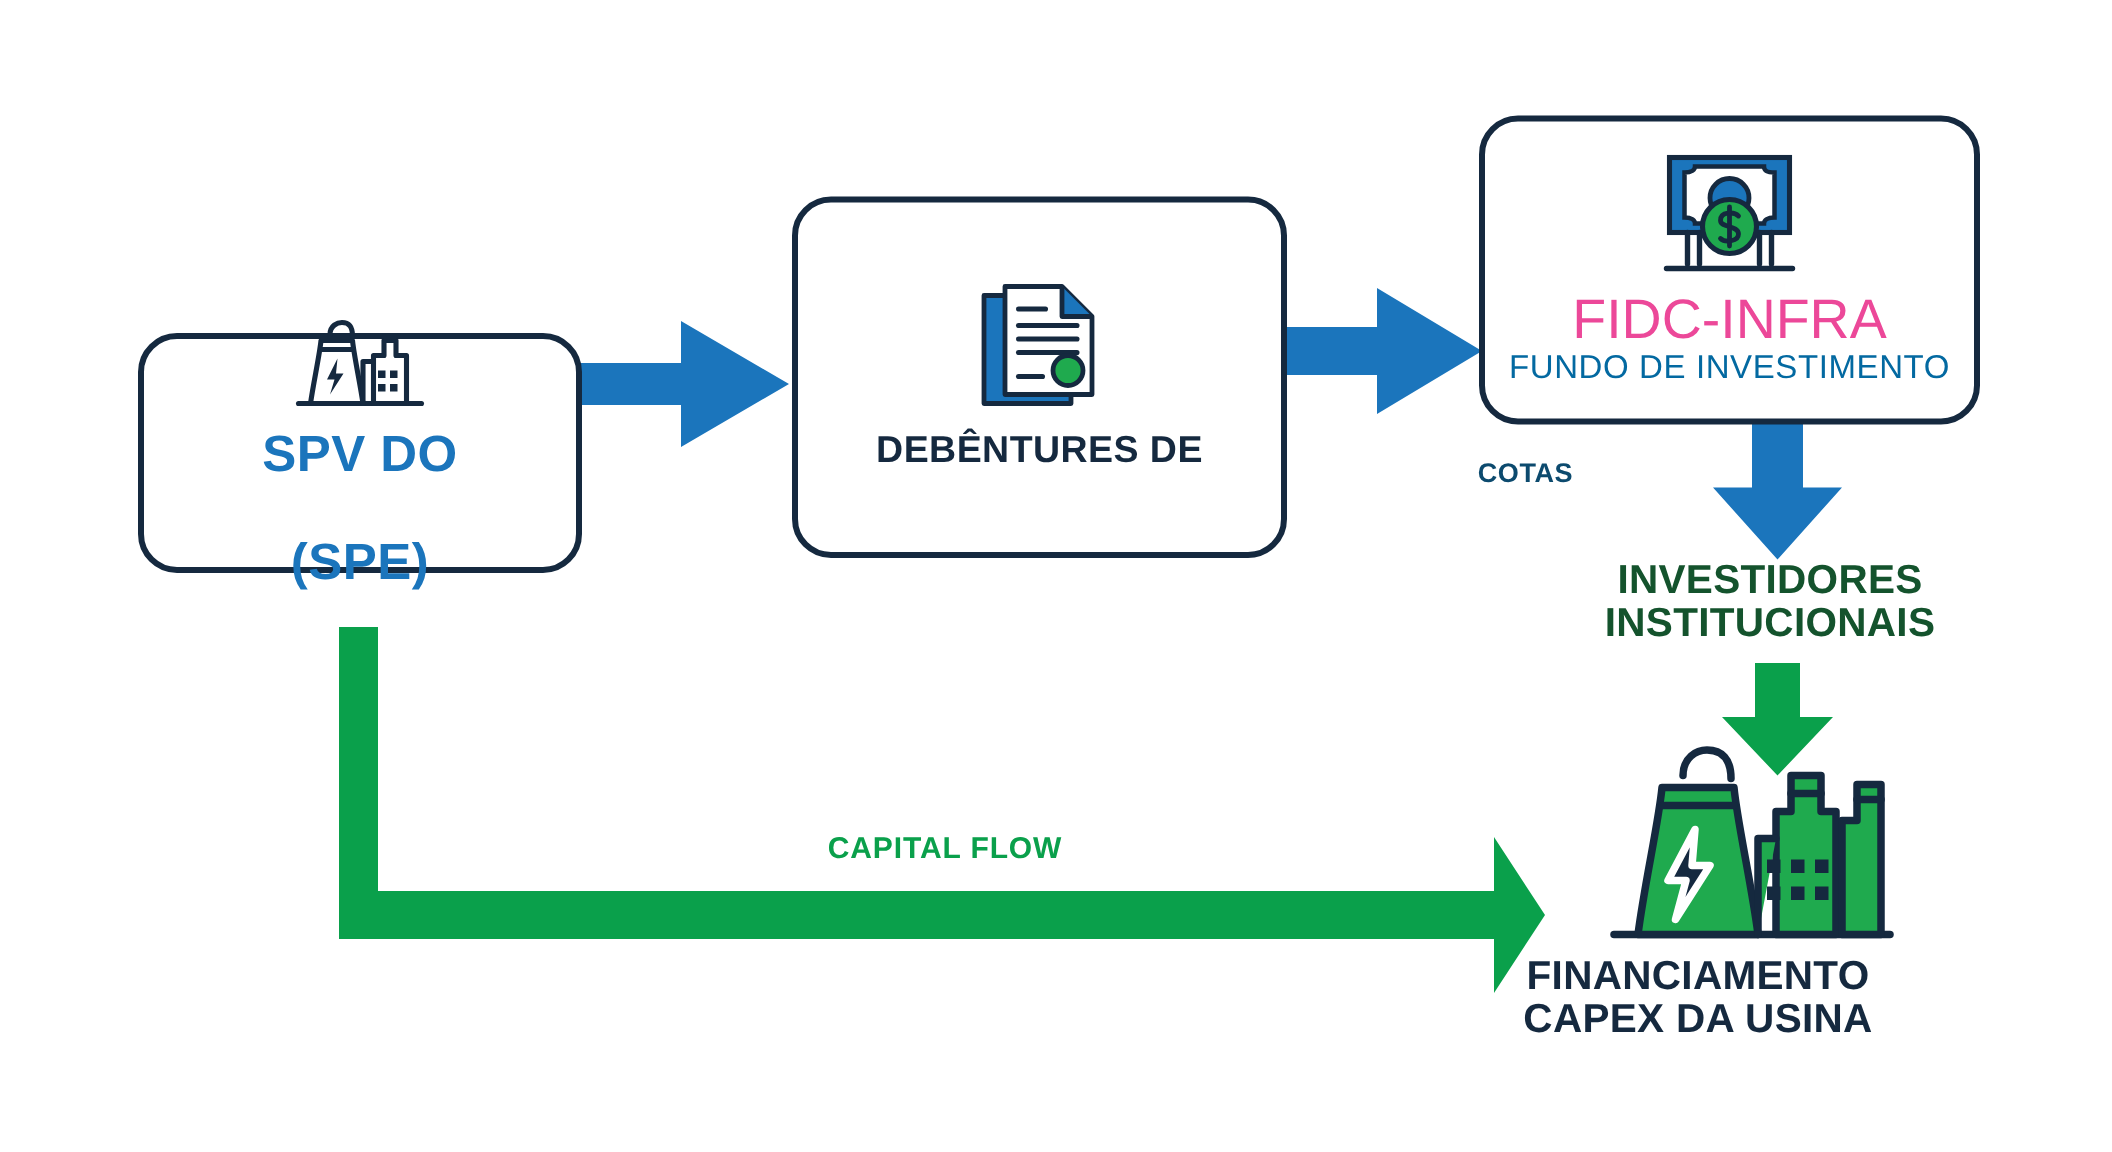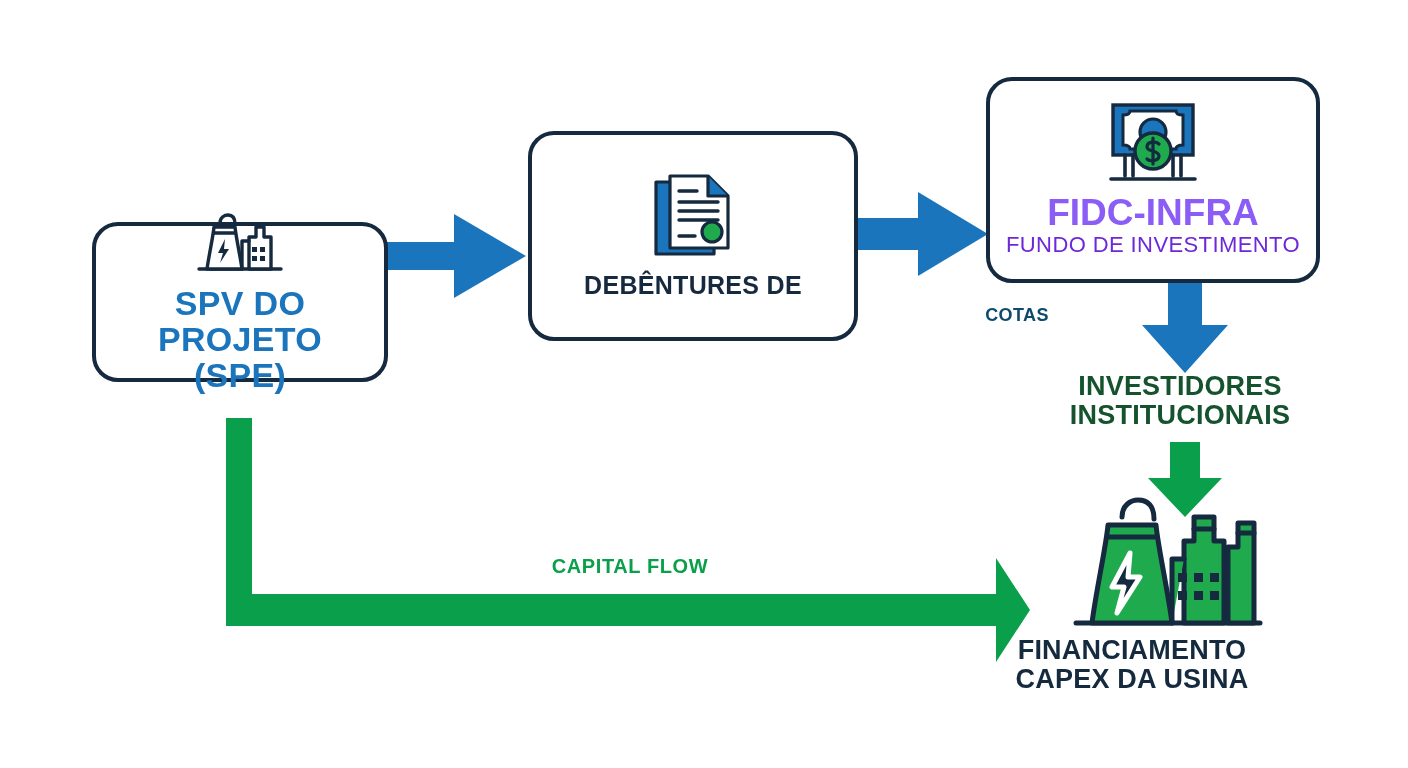--- a/index.html
+++ b/index.html
@@ -49,44 +49,44 @@
   #spv-box .node-label {
     color: #1b75bc;
     font-size: 34px;
     margin-top: 8px;
   }
   
   #deb-box {
     left: 528px;
     top: 131px;
     width: 330px;
-    height: 210px;
+    height: 241px;
   }
   #deb-box .node-label {
     color: #15293f;
     font-size: 25px;
     margin-top: 10px;
   }
   
   #fidc-box {
     left: 986px;
     top: 77px;
     width: 334px;
     height: 206px;
   }
   #fidc-title {
-    color: #8b5cf6;
+    color: #ec4899;
     font-size: 37px;
-    font-weight: 700;
+    font-weight: 400;
     letter-spacing: 0px;
     line-height: 1;
     margin-top: 6px;
   }
   #fidc-subtitle {
-    color: #6d28d9;
+    color: #0369a1;
     font-size: 22px;
     font-weight: 400;
     letter-spacing: 0.4px;
     line-height: 1.1;
     margin-top: 2px;
   }
   
   .free-label {
     position: absolute;
     font-weight: 700;
@@ -179,21 +179,21 @@
         </g>
         <g fill="#15293f">
           <rect x="58" y="36" width="5" height="5"></rect>
           <rect x="66" y="36" width="5" height="5"></rect>
           <rect x="58" y="45" width="5" height="5"></rect>
           <rect x="66" y="45" width="5" height="5"></rect>
           <path d="M31,28 L24,42 L29,42 L26,52 L35,38 L30,38 Z"></path>
         </g>
       </svg>
     </span>
-    <div class="node-label"><span>SPV DO</span><br><span>PROJETO</span><br><span>(SPE)</span></div>
+    <div class="node-label"><span>SPV DO</span><br><br><span>(SPE)</span></div>
   </div>
 
   <div class="node-box" id="deb-box">
     <span class="node-icon">
       <svg width="82" height="88" viewBox="0 0 82 88" aria-hidden="true">
         <path d="M4,8 L44,8 L62,26 L62,80 L4,80 Z" fill="#1b75bc" stroke="#15293f" stroke-width="3.2" stroke-linejoin="round"></path>
         <path d="M18,2 L56,2 L76,22 L76,74 L18,74 Z" fill="#ffffff" stroke="#15293f" stroke-width="3.2" stroke-linejoin="round"></path>
         <path d="M56,2 L56,22 L76,22" fill="#1b75bc" stroke="#15293f" stroke-width="3.2" stroke-linejoin="round"></path>
         <g stroke="#15293f" stroke-width="3.4" stroke-linecap="round">
           <path d="M27,17 L45,17"></path>

